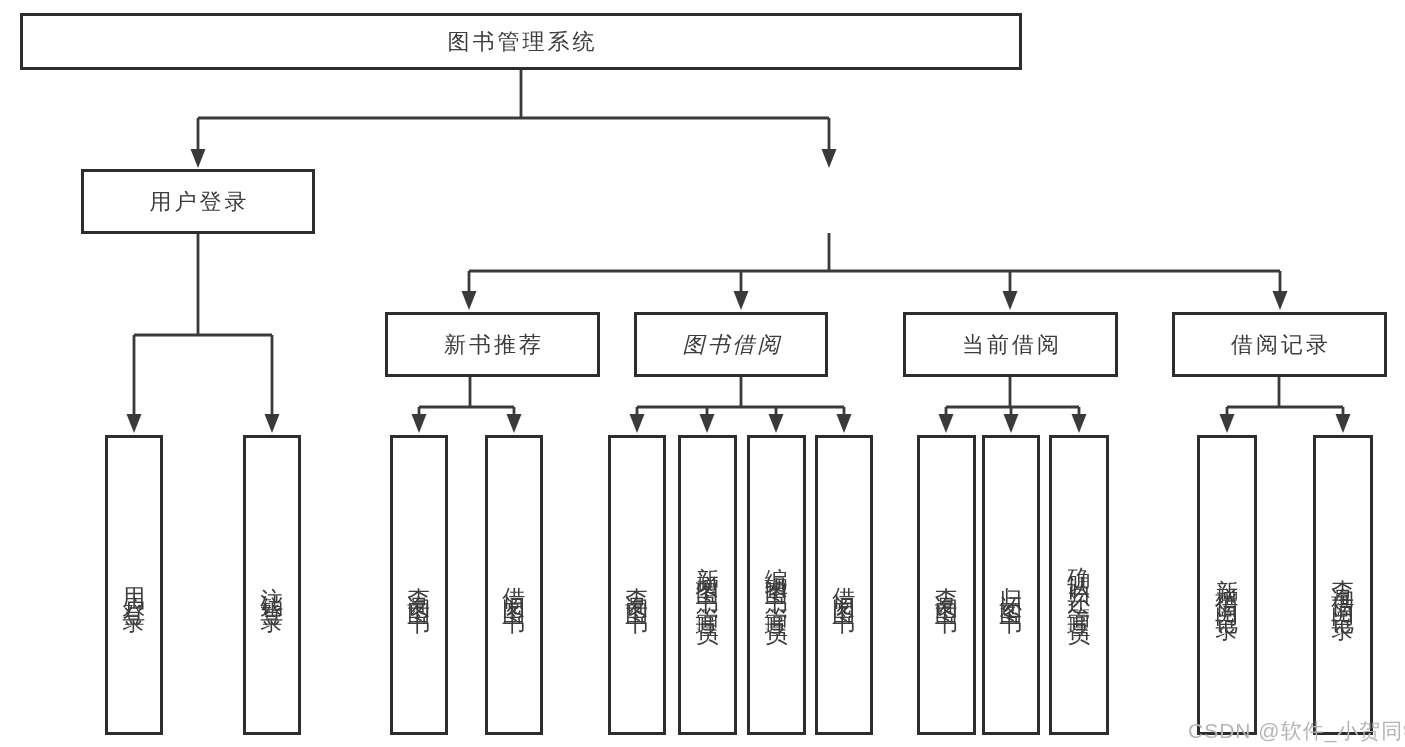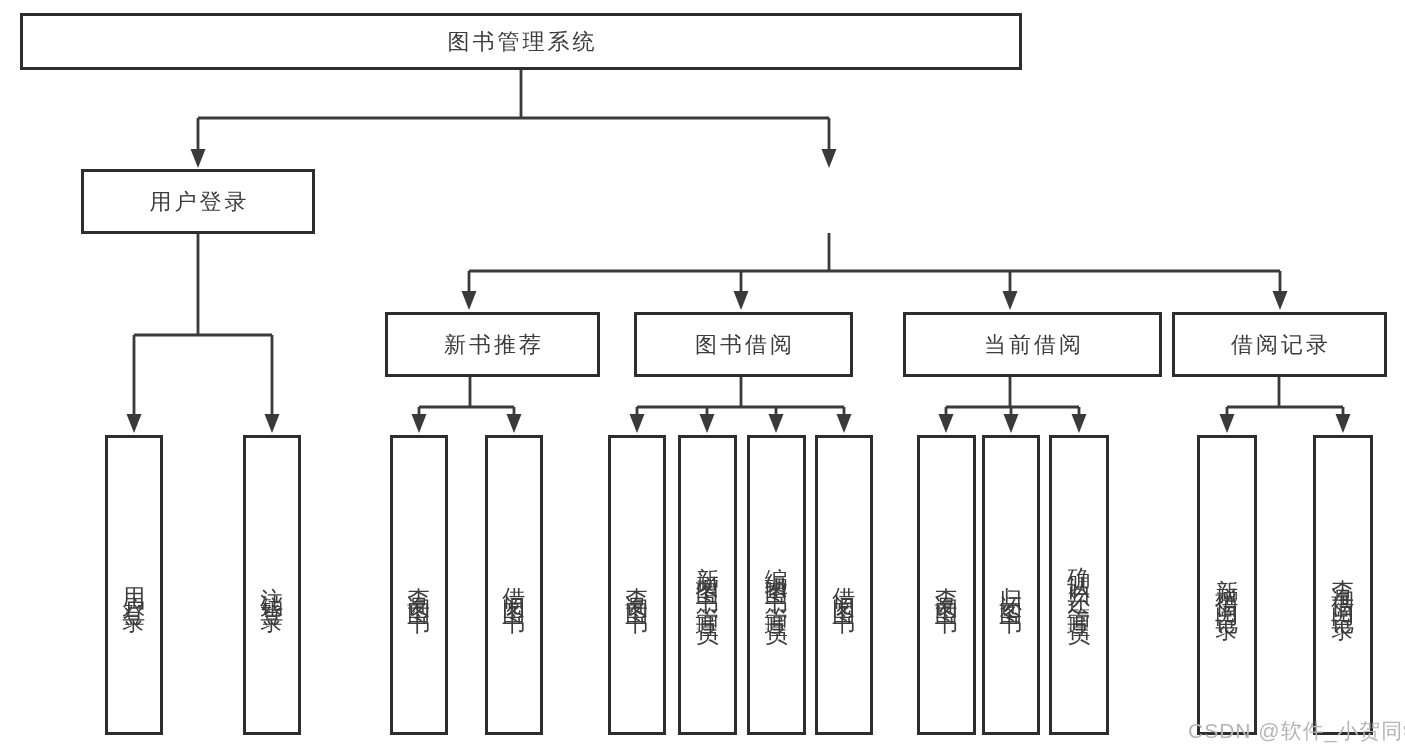--- a/index.html
+++ b/index.html
@@ -19,22 +19,22 @@
     display:flex; align-items:center; justify-content:center;
     text-align:center; line-height:1.15;
   }
   .node.h{font-size:22px; letter-spacing:3px; text-indent:3px;}
   .node.v{writing-mode:vertical-rl; font-size:23px; letter-spacing:8px; padding:6px 0;}
   
   #n-root          {left:20px;  top:13px;  width:1002px; height:57px;}
   #n-user-login    {left:81px;  top:169px; width:234px;  height:65px;}
   #n-book-mgmt     {left:712px; top:169px; width:233px;  height:64px;}
   #n-new-book      {left:385px; top:312px; width:215px;  height:65px;}
-  #n-book-borrow   {left:634px; top:312px; width:219px;  height:65px;}
-  #n-current-borrow{left:903px; top:312px; width:259px;  height:65px;}
+  #n-book-borrow   {left:634px; top:312px; width:194px;  height:65px;font-style:italic;}
+  #n-current-borrow{left:903px; top:312px; width:215px;  height:65px;}
   #n-borrow-records{left:1172px;top:312px; width:215px;  height:65px;}
   .leaf{top:435px; height:300px; width:58px;}
   #l-user-login    {left:105px;}
   #l-logout        {left:243px;}
   #l-query-a       {left:390px;}
   #l-borrow-a      {left:485px;}
   #l-query-b       {left:608px;}
   #l-add-book      {left:678px; width:59px;}
   #l-edit-book     {left:747px; width:59px;}
   #l-borrow-b      {left:815px;}

